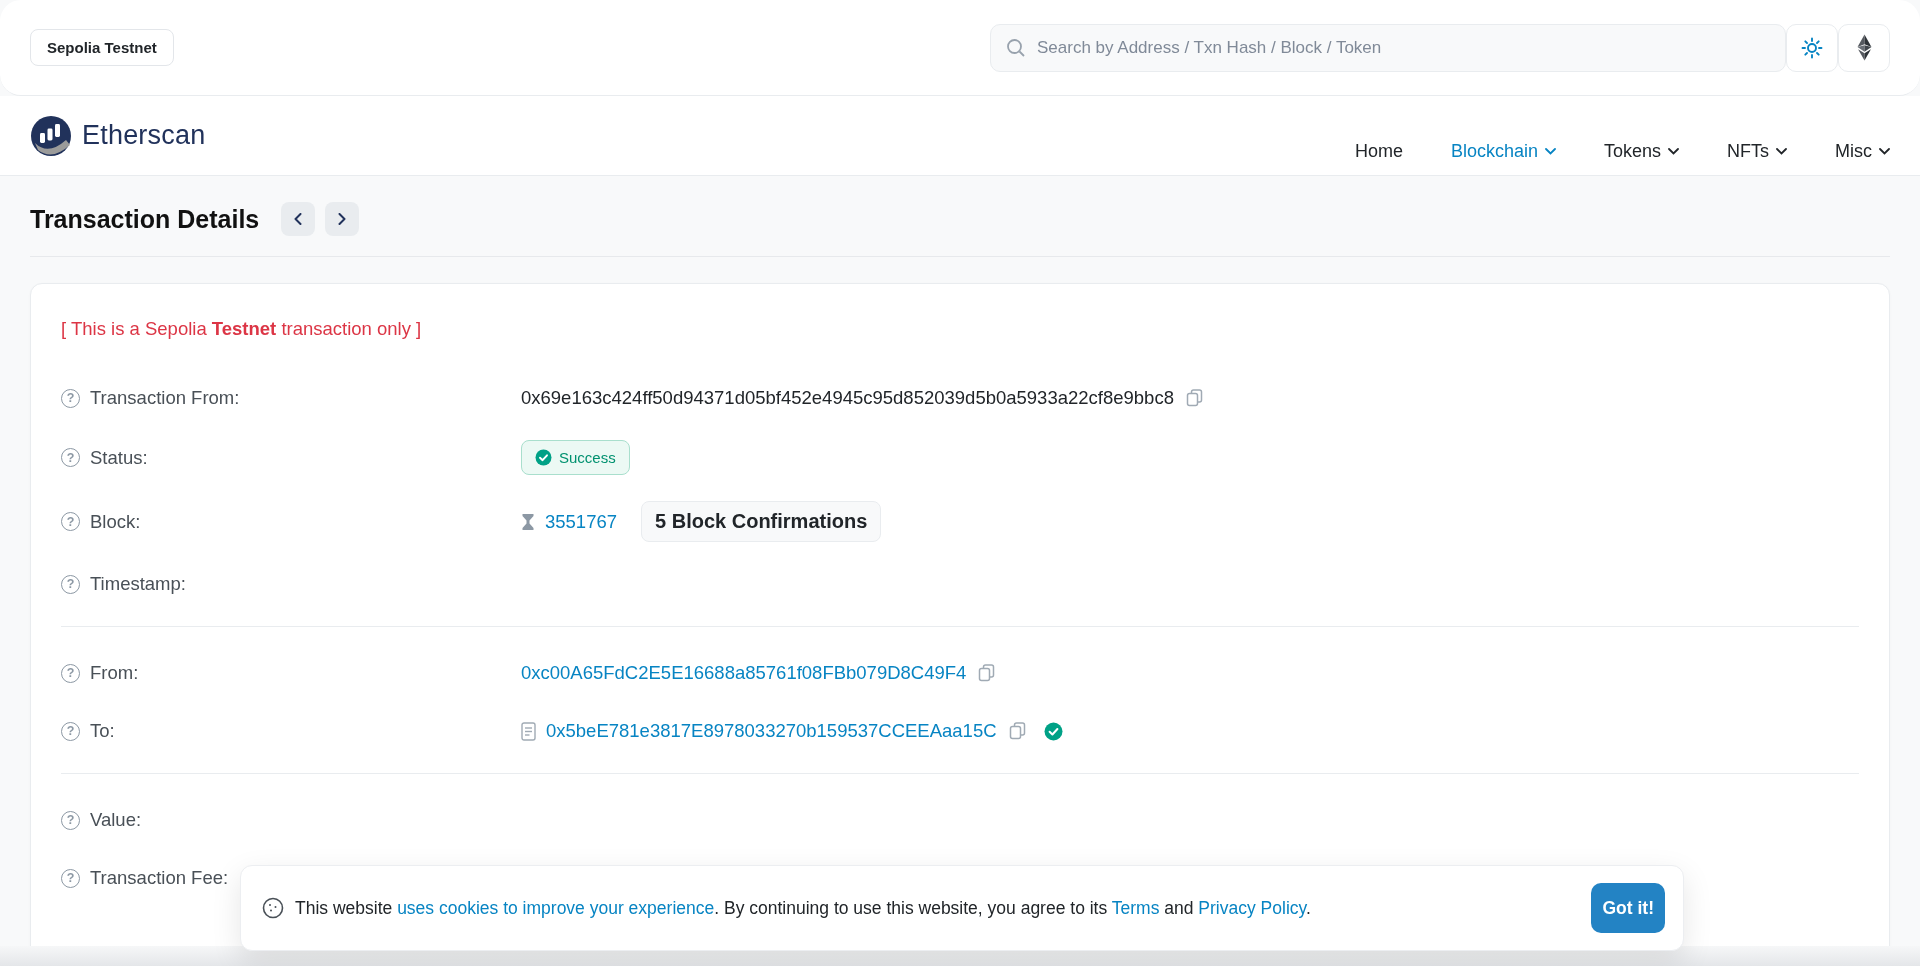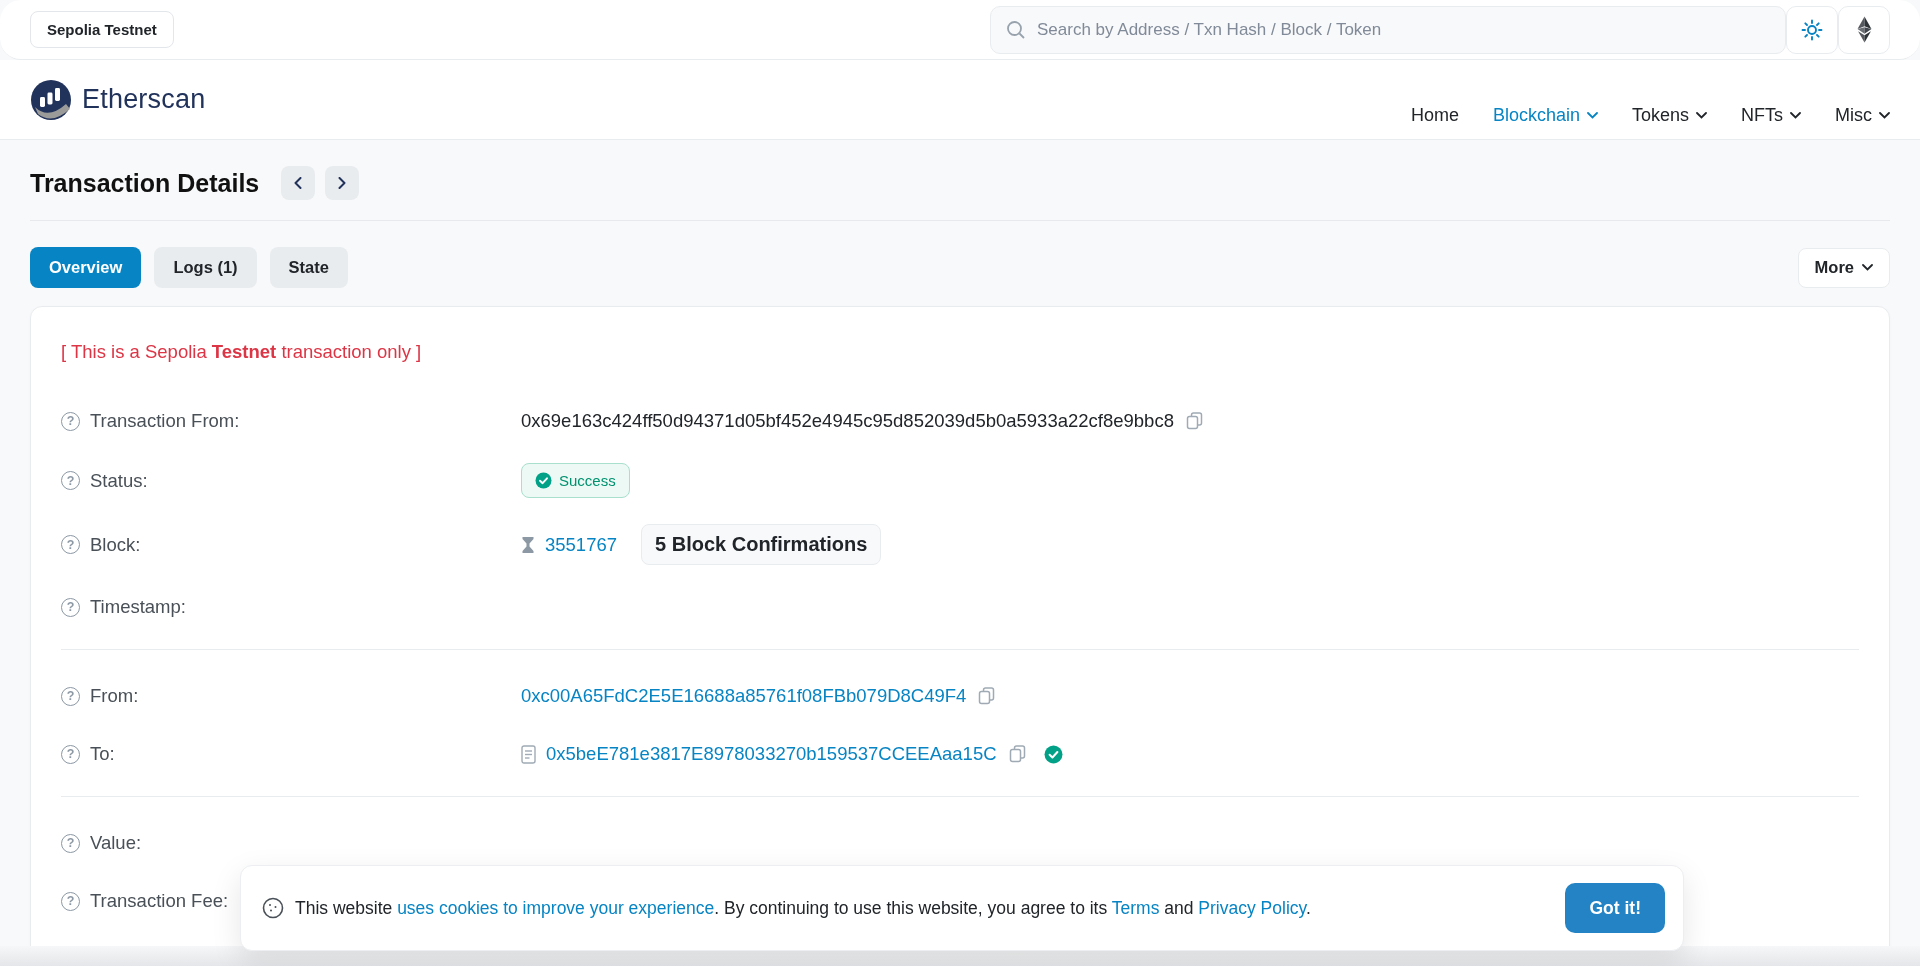--- a/index.html
+++ b/index.html
@@ -1,32 +1,32 @@
 <!DOCTYPE html>
 <html><head>
 <meta charset="utf-8">
 <style>
   * { margin:0; padding:0; box-sizing:border-box; }
   html,body { width:1920px; height:966px; overflow:hidden; }
   body { font-family:"Liberation Sans", sans-serif; color:#212529; background:#f8f9fa; position:relative; }
 
   
-  .topbar { height:60px; background:#fff; border-bottom:1px solid #e9ecef; display:flex; align-items:center; padding:0 30px;border-radius:21px; }
+  .topbar { height:96px; background:#fff; border-bottom:1px solid #e9ecef; display:flex; align-items:center; padding:0 30px;border-radius:21px; }
   .network-badge { border:1px solid #e3e6ea; border-radius:8px; background:#fff; padding:9px 16px; font-size:15px; font-weight:700; color:#212529; cursor:pointer; }
   .topbar-right { margin-left:auto; display:flex; align-items:center; }
   .searchbox { width:796px; height:48px; background:#f8f9fa; border:1px solid #e9ecef; border-radius:10px; display:flex; align-items:center; padding:0 14px; gap:10px; }
   .searchbox input { border:none; outline:none; background:transparent; flex:1; font-size:17px; font-family:"Liberation Sans",sans-serif; color:#212529; }
   .searchbox input::placeholder { color:#808a98; }
   .icon-btn { width:52px; height:48px; border:1px solid #e9ecef; border-radius:10px; background:#fff; display:flex; align-items:center; justify-content:center; cursor:pointer; }
 
   
   .header { height:80px; background:#fff; border-bottom:1px solid #e9ecef; display:flex; align-items:center; padding:0 30px; }
   .brand { display:flex; align-items:center; gap:10px; cursor:pointer; }
   .brand-name { font-size:27px; font-weight:500; color:#21325b; letter-spacing:.2px; }
-  .nav { margin-left:auto; display:flex; align-items:center; gap:34px;margin-top:32px; }
+  .nav { margin-left:auto; display:flex; align-items:center; gap:48px;margin-top:32px; }
   .nav-item { display:flex; align-items:center; gap:7px; font-size:18px; color:#212529; cursor:pointer; }
   .nav-item.active { color:#0784c3; }
 
   
   .main { padding:0 30px; position:relative; }
   .title-row { display:flex; align-items:center; gap:10px; padding:26px 0 20px; }
   .page-title { font-size:25px; font-weight:700; color:#111; margin-right:12px; }
   .pager-btn { width:34px; height:34px; border:none; border-radius:8px; background:#e9ecef; display:flex; align-items:center; justify-content:center; cursor:pointer; }
   .title-divider { border:none; border-top:1px solid #e7e9ec; margin:0 0 26px; }
   .tabs-row { display:flex; align-items:center; }
@@ -46,21 +46,21 @@
   .hr { border:none; border-top:1px solid #e9ecef; margin:26px 0 30px; }
   .link { color:#0784c3; text-decoration:none; cursor:pointer; }
   .copy-btn { background:none; border:none; cursor:pointer; display:flex; align-items:center; padding:0 2px; }
   .badge-success { display:inline-flex; align-items:center; gap:7px; background:#ecf9f4; border:1px solid #a9dfcd; border-radius:8px; padding:8px 13px; color:#00916f; font-size:15px; font-weight:500; }
   .badge-conf { display:inline-flex; align-items:center; background:#f8f9fa; border:1px solid #e9ecef; border-radius:8px; padding:8px 13px; color:#212529; font-size:20px; font-weight:700; margin-left:14px; }
   .block-num { font-size:18.5px; }
 
   
   .cookie-banner { position:absolute; left:240px; top:865px; width:1444px; height:86px; background:#fff; border:1px solid #eceef1; border-radius:12px; box-shadow:0 10px 30px rgba(0,0,0,.10); display:flex; align-items:center; padding:0 18px 0 20px; z-index:50; }
   .cookie-text { font-size:17.5px; color:#212529; margin-left:10px; }
-  .gotit-btn { margin-left:auto; background:#2383c4; color:#fff; border:none; border-radius:10px; height:50px; padding:0 24px; font-size:17.5px; font-weight:700; cursor:pointer; font-family:"Liberation Sans",sans-serif; }
+  .gotit-btn { margin-left:auto; background:#2383c4; color:#fff; border:none; border-radius:10px; height:50px; padding:0 11px; font-size:17.5px; font-weight:700; cursor:pointer; font-family:"Liberation Sans",sans-serif; }
 
   .bottom-fade { position:absolute; left:0; bottom:0; width:1920px; height:20px; background:linear-gradient(#f6f7f8,#e4e6e9); z-index:10; pointer-events:none; }
 
   svg { display:block; }
 </style>
 </head>
 <body>
 
 <div class="topbar">
   <button class="network-badge">Sepolia Testnet</button>
@@ -171,33 +171,20 @@
       <span>
         <svg width="8" height="12" viewBox="0 0 8 12" fill="none" stroke="#21325b" stroke-width="2" stroke-linecap="round" stroke-linejoin="round">
             <path d="M1.5 1 L6.5 6 L1.5 11"></path>
           </svg>
       </span>
     </button>
   </div>
 
   <hr class="title-divider">
 
-  <div class="tabs-row">
-    <button class="tab active">Overview</button>
-    <button class="tab">Logs (1)</button>
-    <button class="tab">State</button>
-    <button class="more-btn">
-      <span>More</span>
-      <span>
-        <svg width="11" height="7" viewBox="0 0 11 7" fill="none" stroke="#212529" stroke-width="1.8" stroke-linecap="round">
-            <path d="M1 1 L5.5 5.5 L10 1"></path>
-          </svg>
-      </span>
-    </button>
-  </div>
 
   <div class="card">
     <div class="card-content">
 
       <div class="notice"><span>[ This is a Sepolia </span><b>Testnet</b><span> transaction only ]</span></div>
 
       <div class="row">
         <div class="row-label">
           <span class="q-icon">?</span>
           <span>Transaction From:</span>

